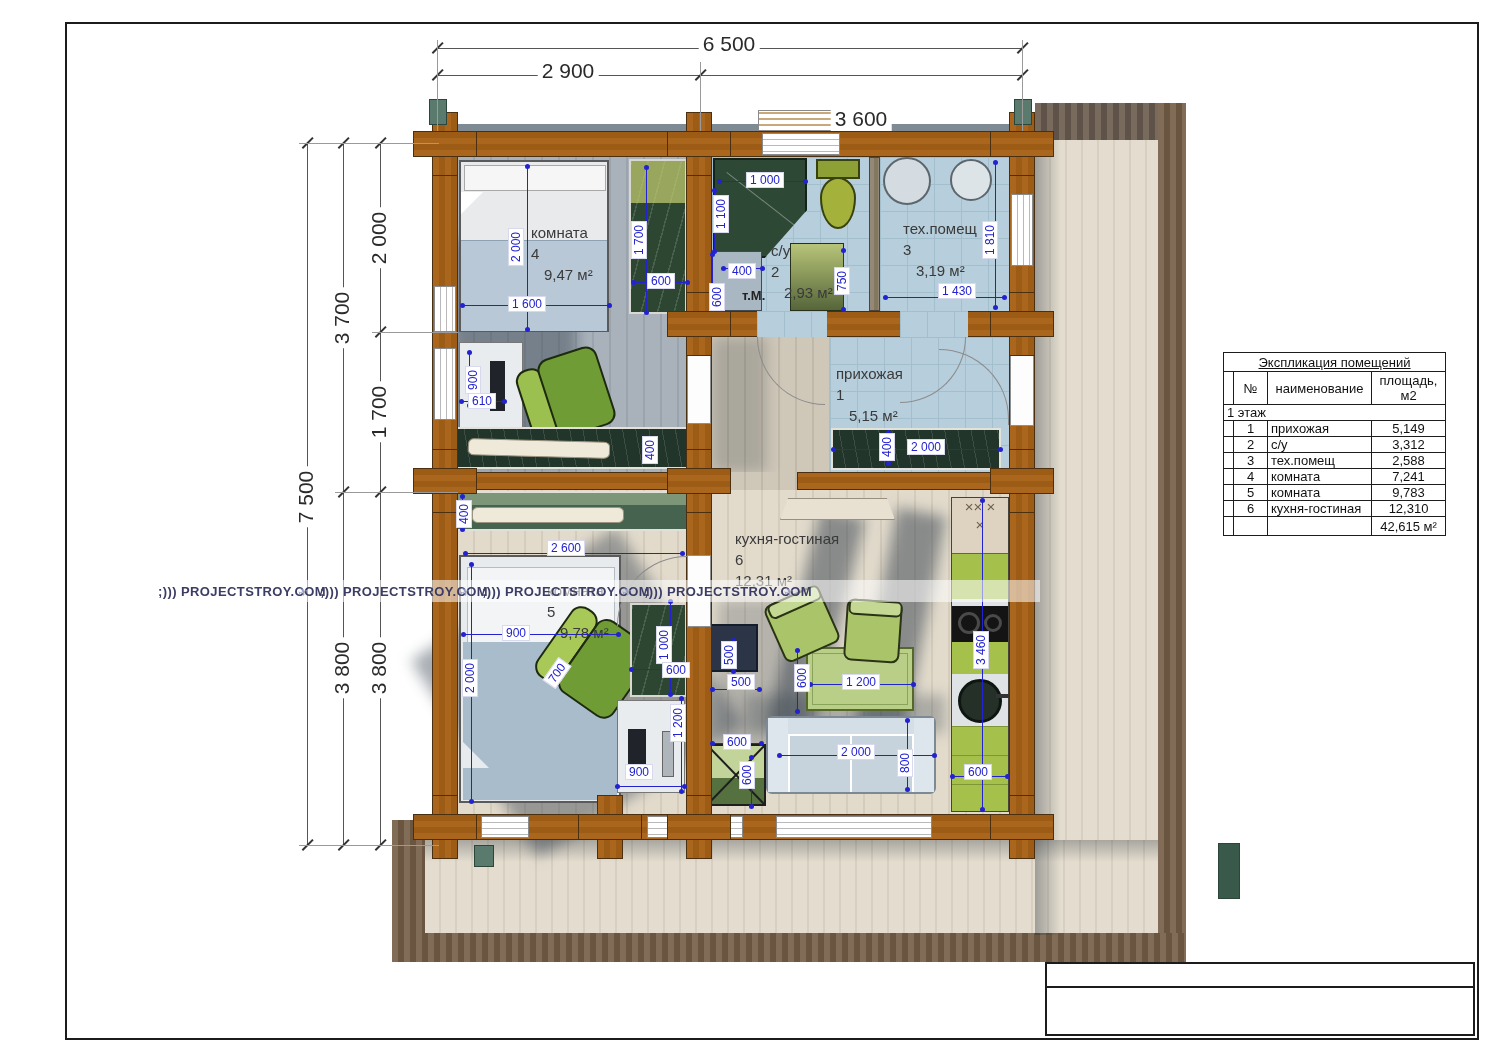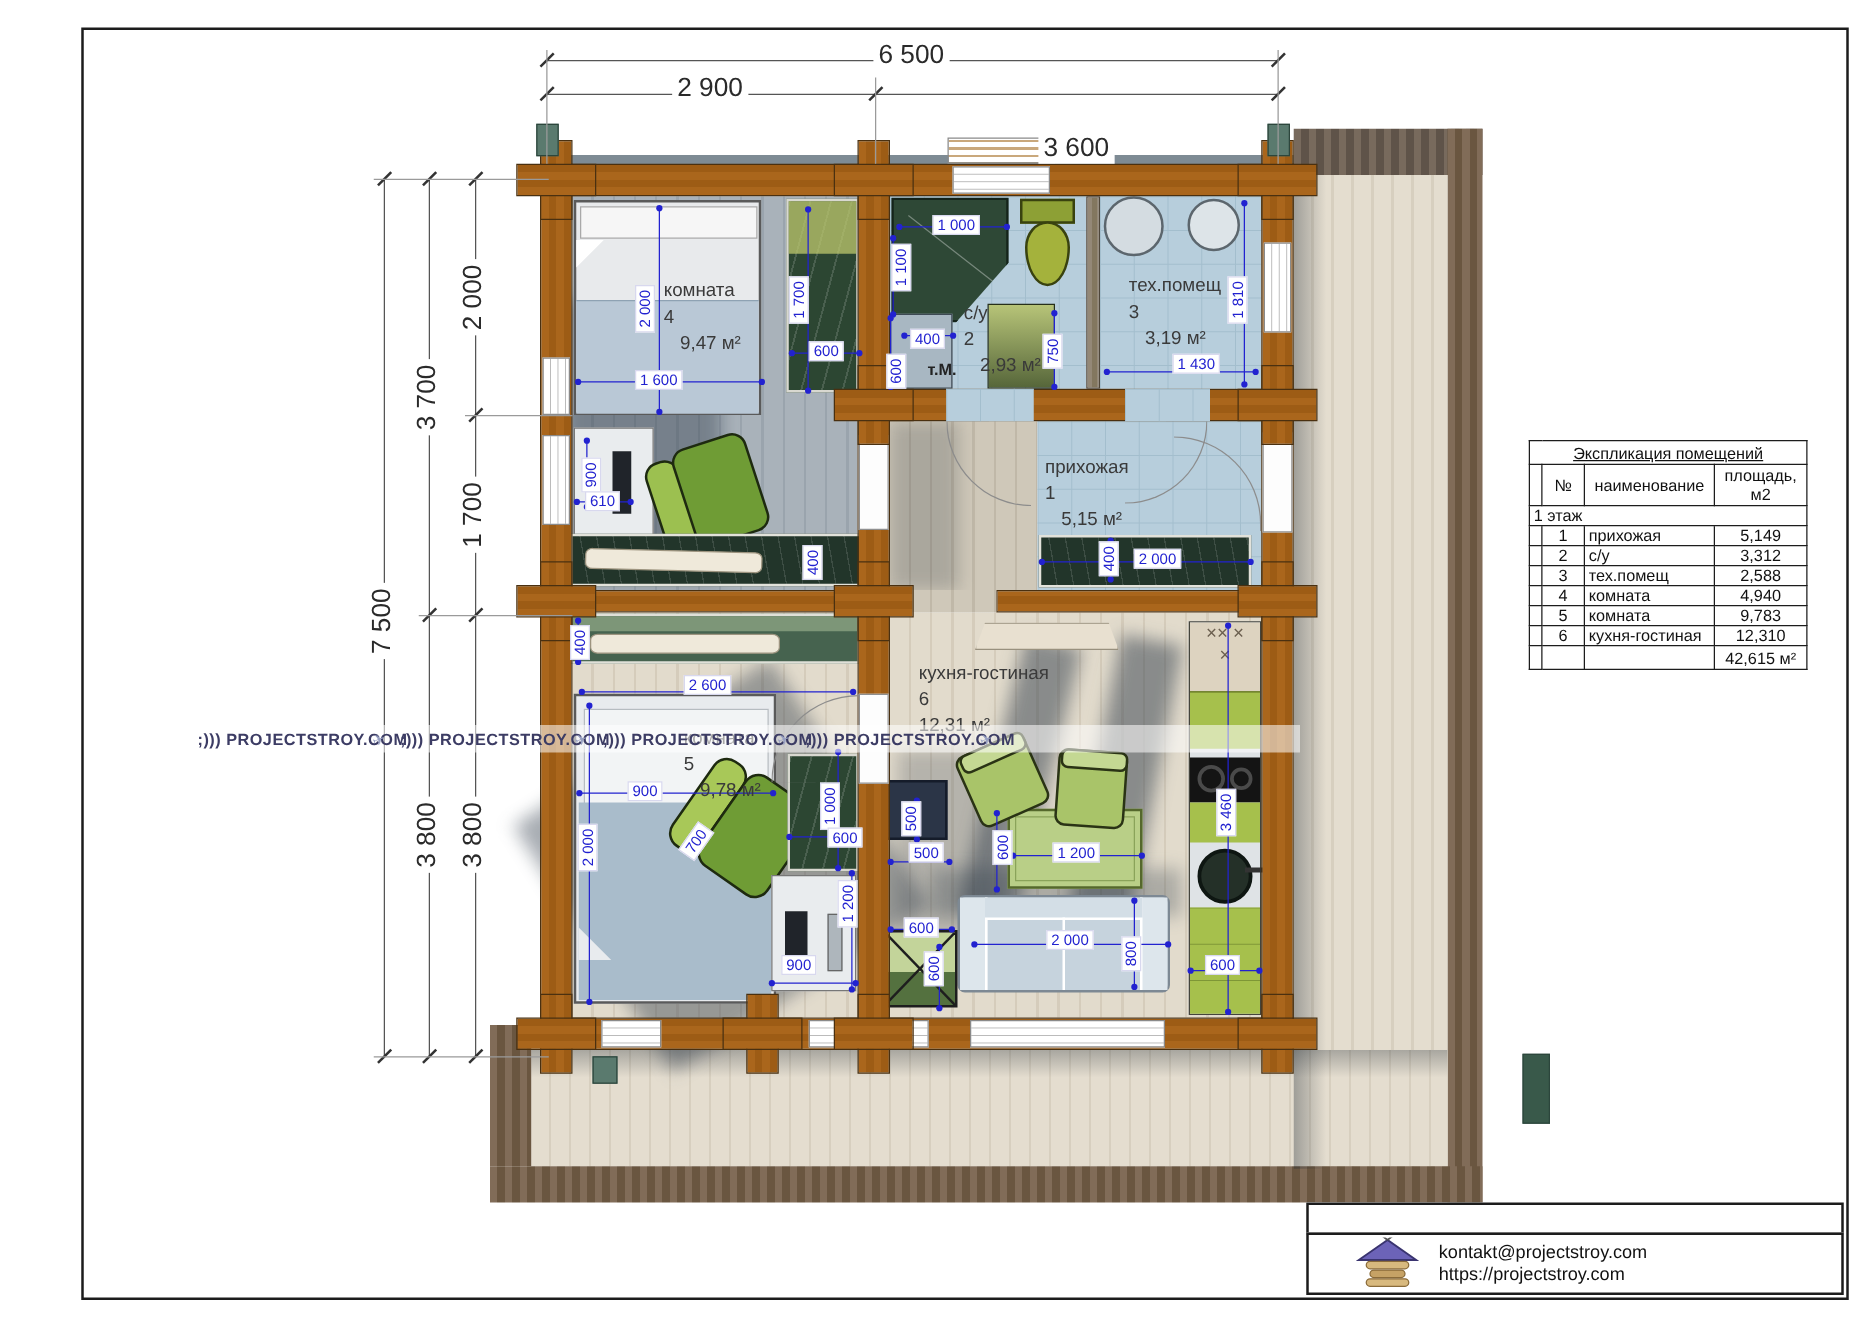--- a/index.html
+++ b/index.html
@@ -432,21 +432,21 @@
         <tr>
           <td></td>
           <td class="num">3</td>
           <td>тех.помещ</td>
           <td class="area">2,588</td>
         </tr>
         <tr>
           <td></td>
           <td class="num">4</td>
           <td>комната</td>
-          <td class="area">4,940</td>
+          <td class="area">7,241</td>
         </tr>
         <tr>
           <td></td>
           <td class="num">5</td>
           <td>комната</td>
           <td class="area">9,783</td>
         </tr>
         <tr>
           <td></td>
           <td class="num">6</td>
@@ -460,27 +460,13 @@
           <td></td>
           <td></td>
       <td class="area" style="height:18px;">42,615 м²</td>
     </tr>
   </tbody>
     </table>
 </div>
 
 <div class="abs tb" style="left:1045px;top:962px;width:430px;height:26px;"></div>
 <div class="abs tb" style="left:1045px;top:986px;width:430px;height:50px;display:flex;">
-  <div class="tb-cell" style="flex:1;flex-direction:row;align-items:center;justify-content:flex-start;gap:14px;padding-left:36px;text-align:left;">
-    <svg width="54" height="42" viewBox="0 0 54 42">
-      <polygon points="27,2 4,18 50,18" fill="#6c63b8" stroke="#3a3470" stroke-width="1.5"></polygon>
-      <line x1="27" y1="2" x2="22" y2="-2" stroke="#555" stroke-width="1.5"></line>
-      <line x1="27" y1="2" x2="32" y2="-2" stroke="#555" stroke-width="1.5"></line>
-      <rect x="10" y="19" width="34" height="6" rx="3" fill="#d8b97e" stroke="#8a6b3a"></rect>
-      <rect x="13" y="26" width="28" height="6" rx="3" fill="#c6a265" stroke="#8a6b3a"></rect>
-      <rect x="10" y="33" width="34" height="6" rx="3" fill="#d8b97e" stroke="#8a6b3a"></rect>
-    </svg>
-    <div style="line-height:18px;">
-      <div>kontakt@projectstroy.com</div>
-      <div>https://projectstroy.com</div>
-    </div>
-  </div>
 </div>
 
 </body></html>

